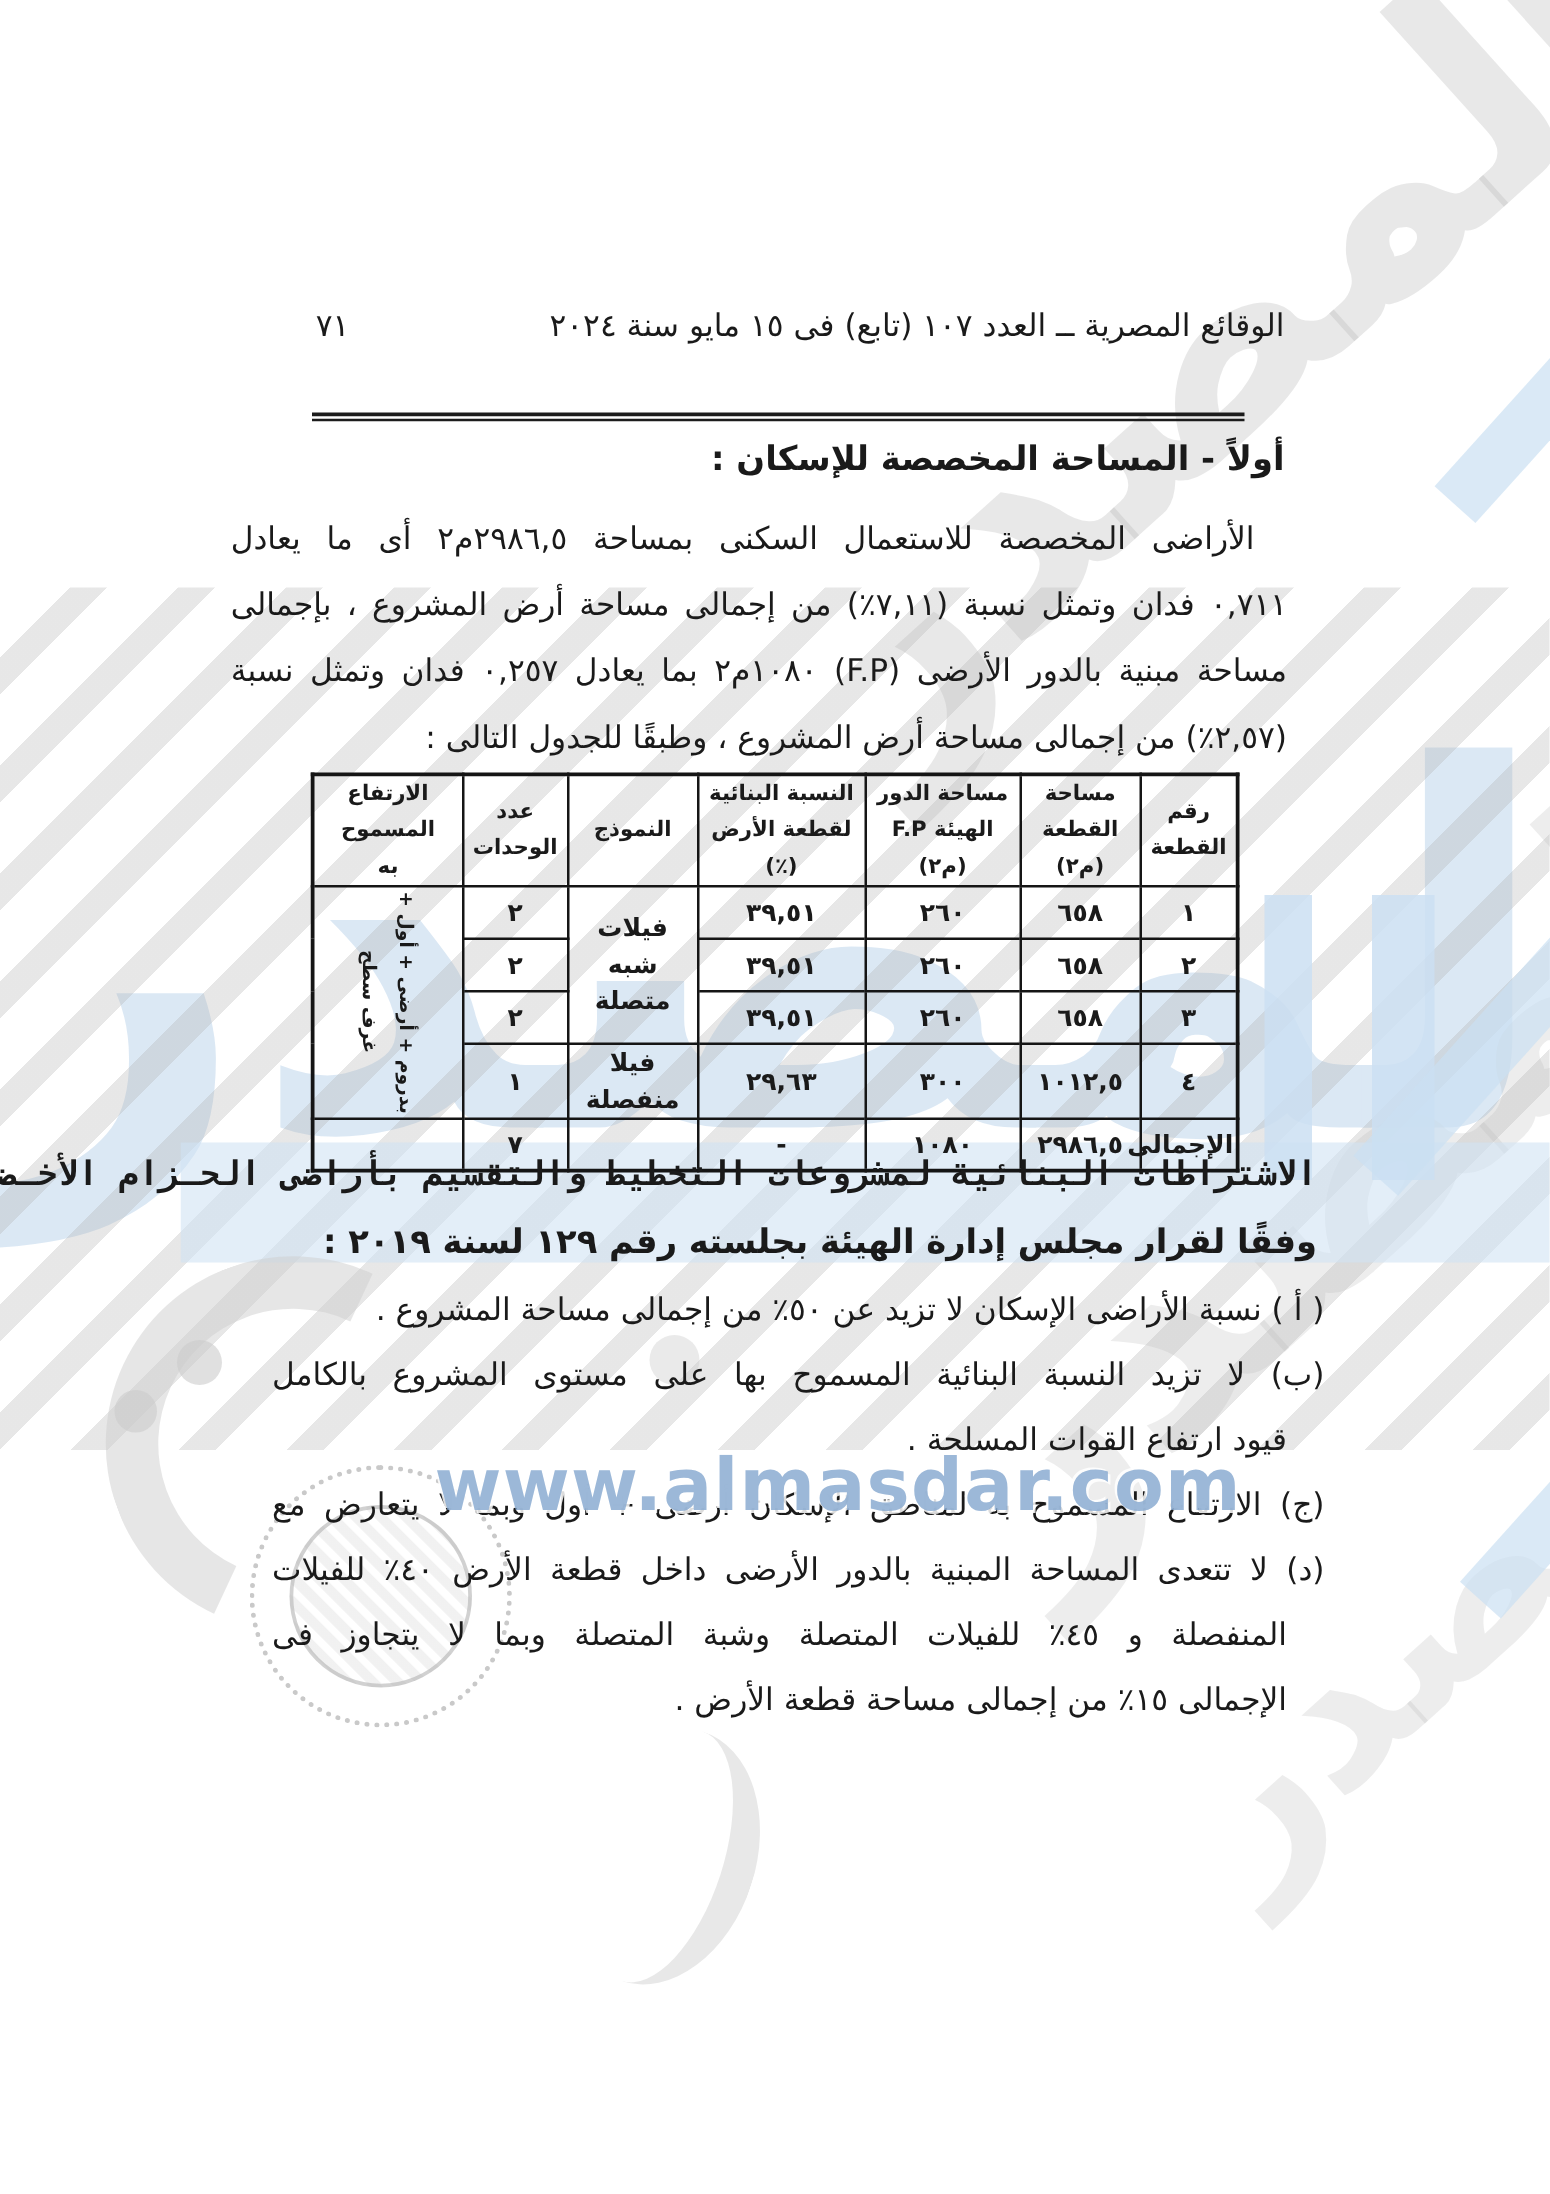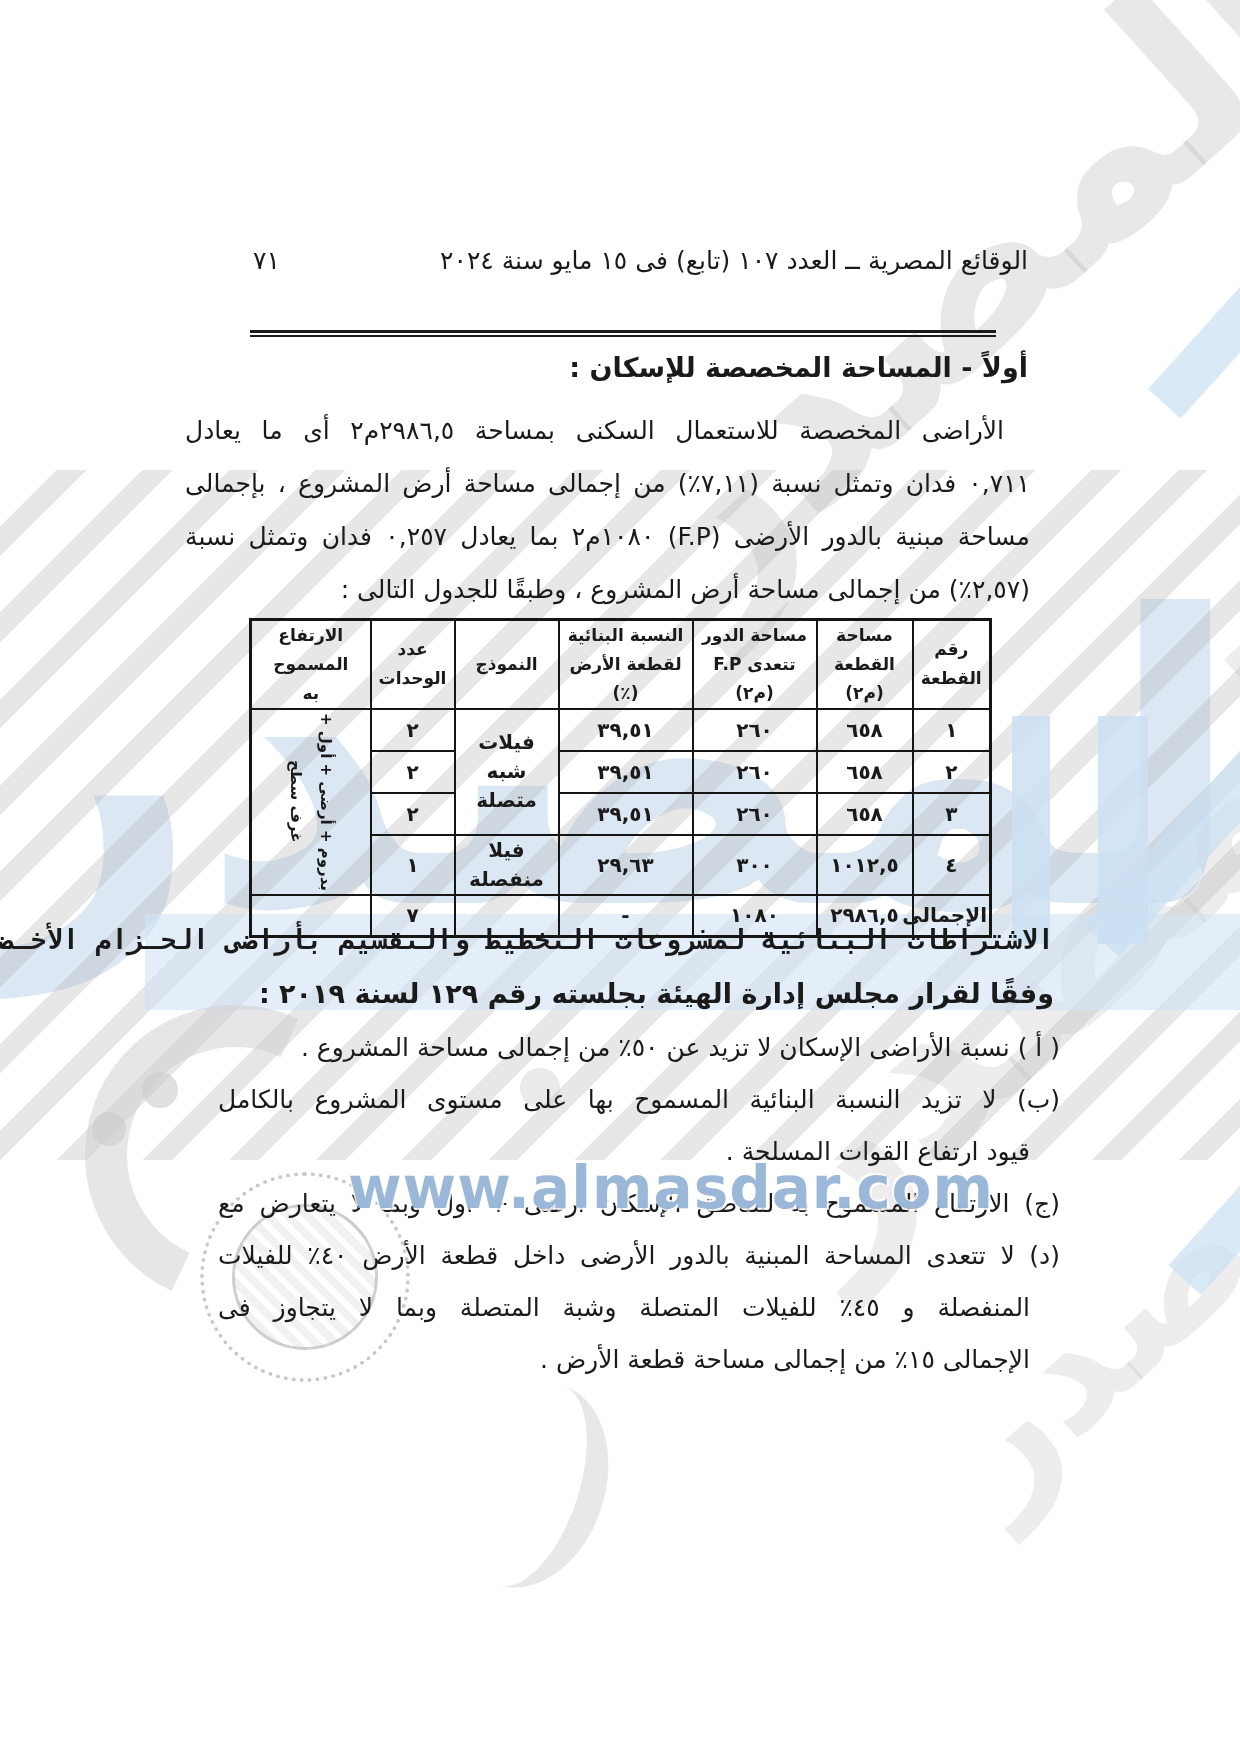--- a/index.html
+++ b/index.html
@@ -135,21 +135,21 @@
           <th>
             <div>رقم</div>
               <div>القطعة</div>
             </th>
           <th>
             <div>مساحة</div>
               <div>القطعة (م٢)</div>
             </th>
           <th>
             <div>مساحة الدور</div>
-              <div>تتعدى F.P (م٢)</div>
+              <div>الهيئة F.P (م٢)</div>
             </th>
           <th>
             <div>النسبة البنائية</div>
               <div>لقطعة الأرض (٪)</div>
             </th>
           <th>
             <div>النموذج</div>
             </th>
           <th>
             <div>عدد</div>

